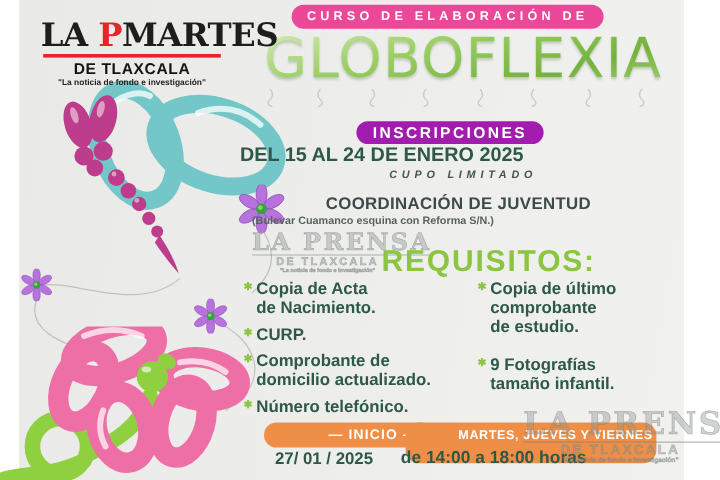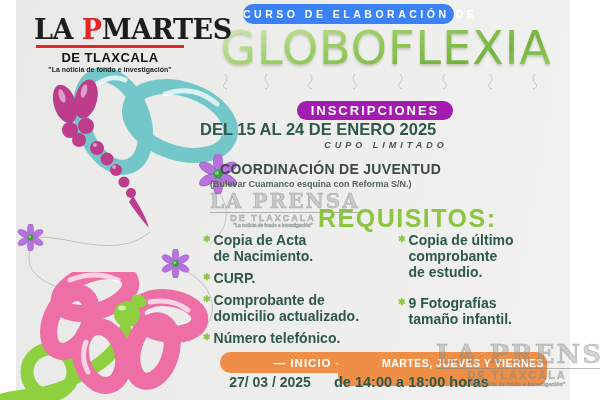--- a/index.html
+++ b/index.html
@@ -16,22 +16,22 @@
   }
   
   .logo{position:absolute;left:34px;top:16px;width:152px;text-align:center;z-index:4;}
   .logo-name{font-family:"DejaVu Serif",serif;font-weight:bold;font-size:27px;line-height:28px;color:#1d1d1b;letter-spacing:-0.5px;white-space:nowrap;}
   .logo-name .red{color:#e52629;}
   .logo-underline{height:3px;background:#e52629;margin:1px 2px 2px 2px;}
   .logo-sub{font-weight:bold;font-size:13px;color:#141414;letter-spacing:0.5px;}
   .logo-tag{font-weight:bold;font-size:7px;color:#222;margin-top:1px;white-space:nowrap;}
   
   .kicker{
-    position:absolute;left:243px;top:4px;width:211px;height:20px;z-index:2;
-    background:#3b82f6;border-radius:11px;color:#fff;
+    position:absolute;left:243px;top:4px;width:260px;height:20px;z-index:2;
+    background:#ec4899;border-radius:11px;color:#fff;
     font-weight:bold;font-size:10.5px;letter-spacing:3.5px;
     text-align:center;line-height:21px;white-space:nowrap;
   }
   .course-title{
     position:absolute;left:200px;top:22px;width:372px;text-align:center;z-index:2;
     font-family:"DejaVu Sans",sans-serif;font-weight:normal;font-size:46px;line-height:52px;
     letter-spacing:1px;white-space:nowrap;
     background:linear-gradient(165deg,#dff0c8 0%,#9bcf63 38%,#74b23e 72%,#a8d47a 100%);
     -webkit-background-clip:text;background-clip:text;color:transparent;
     filter:drop-shadow(0 2px 1px rgba(60,90,30,0.25));
@@ -41,21 +41,21 @@
   .insc-badge{
     position:absolute;left:297px;top:101px;width:156px;height:19px;z-index:2;
     background:#a21caf;border-radius:10px;color:#fff;
     font-weight:bold;font-size:13px;letter-spacing:2px;text-align:center;line-height:20px;
   }
   .date-range{position:absolute;left:200px;top:120px;width:372px;text-align:left;z-index:2;
     font-weight:bold;font-size:16.5px;color:#2e5847;white-space:nowrap;}
   .capacity{position:absolute;left:200px;top:140px;width:372px;text-align:center;z-index:2;
     font-weight:bold;font-size:9px;letter-spacing:4px;color:#44544e;font-style:italic;}
   
-  .venue-name{position:absolute;left:220px;top:161px;width:360px;z-index:2;
+  .venue-name{position:absolute;left:202px;top:161px;width:360px;text-align:center;z-index:2;
     font-weight:bold;font-size:14px;letter-spacing:0.3px;color:#3c4a49;white-space:nowrap;}
   .venue-addr{position:absolute;left:210px;top:179px;width:360px;text-align:left;z-index:2;
     font-weight:600;font-size:9px;color:#57635f;}
   
   .wm{position:absolute;text-align:center;z-index:5;pointer-events:none;
     color:rgba(140,148,145,0.40);-webkit-text-stroke:0.5px rgba(120,130,126,0.55);}
   .wm .wm1{font-family:"DejaVu Serif",serif;font-weight:bold;letter-spacing:2px;
     border-bottom:1px solid rgba(120,130,126,0.55);display:inline-block;line-height:1.05;white-space:nowrap;}
   .wm .wm2{font-weight:bold;letter-spacing:2px;white-space:nowrap;}
   .wm .wm3{font-weight:bold;white-space:nowrap;}
@@ -258,21 +258,21 @@
 de estudio.</span>
     </div>
   <div class="req-item gap">
       <span class="bullet">✱</span>
       <span class="txt">9 Fotografías
 tamaño infantil.</span>
     </div>
 </div>
 
 <div class="pill inicio-pill">— INICIO —</div>
-<div class="inicio-date">27/ 03 / 2025</div>
+<div class="inicio-date">27/ 01 / 2025</div>
 <div class="pill days-pill">MARTES, JUEVES Y VIERNES</div>
 <div class="hours">de 14:00 a 18:00 horas</div>
 
 <div class="wm wm-br">
   <div class="wm1">LA PRENSA</div>
   <div class="wm2">DE TLAXCALA</div>
   <div class="wm3">"La noticia de fondo e investigación"</div>
 </div>
 
 </body></html>

